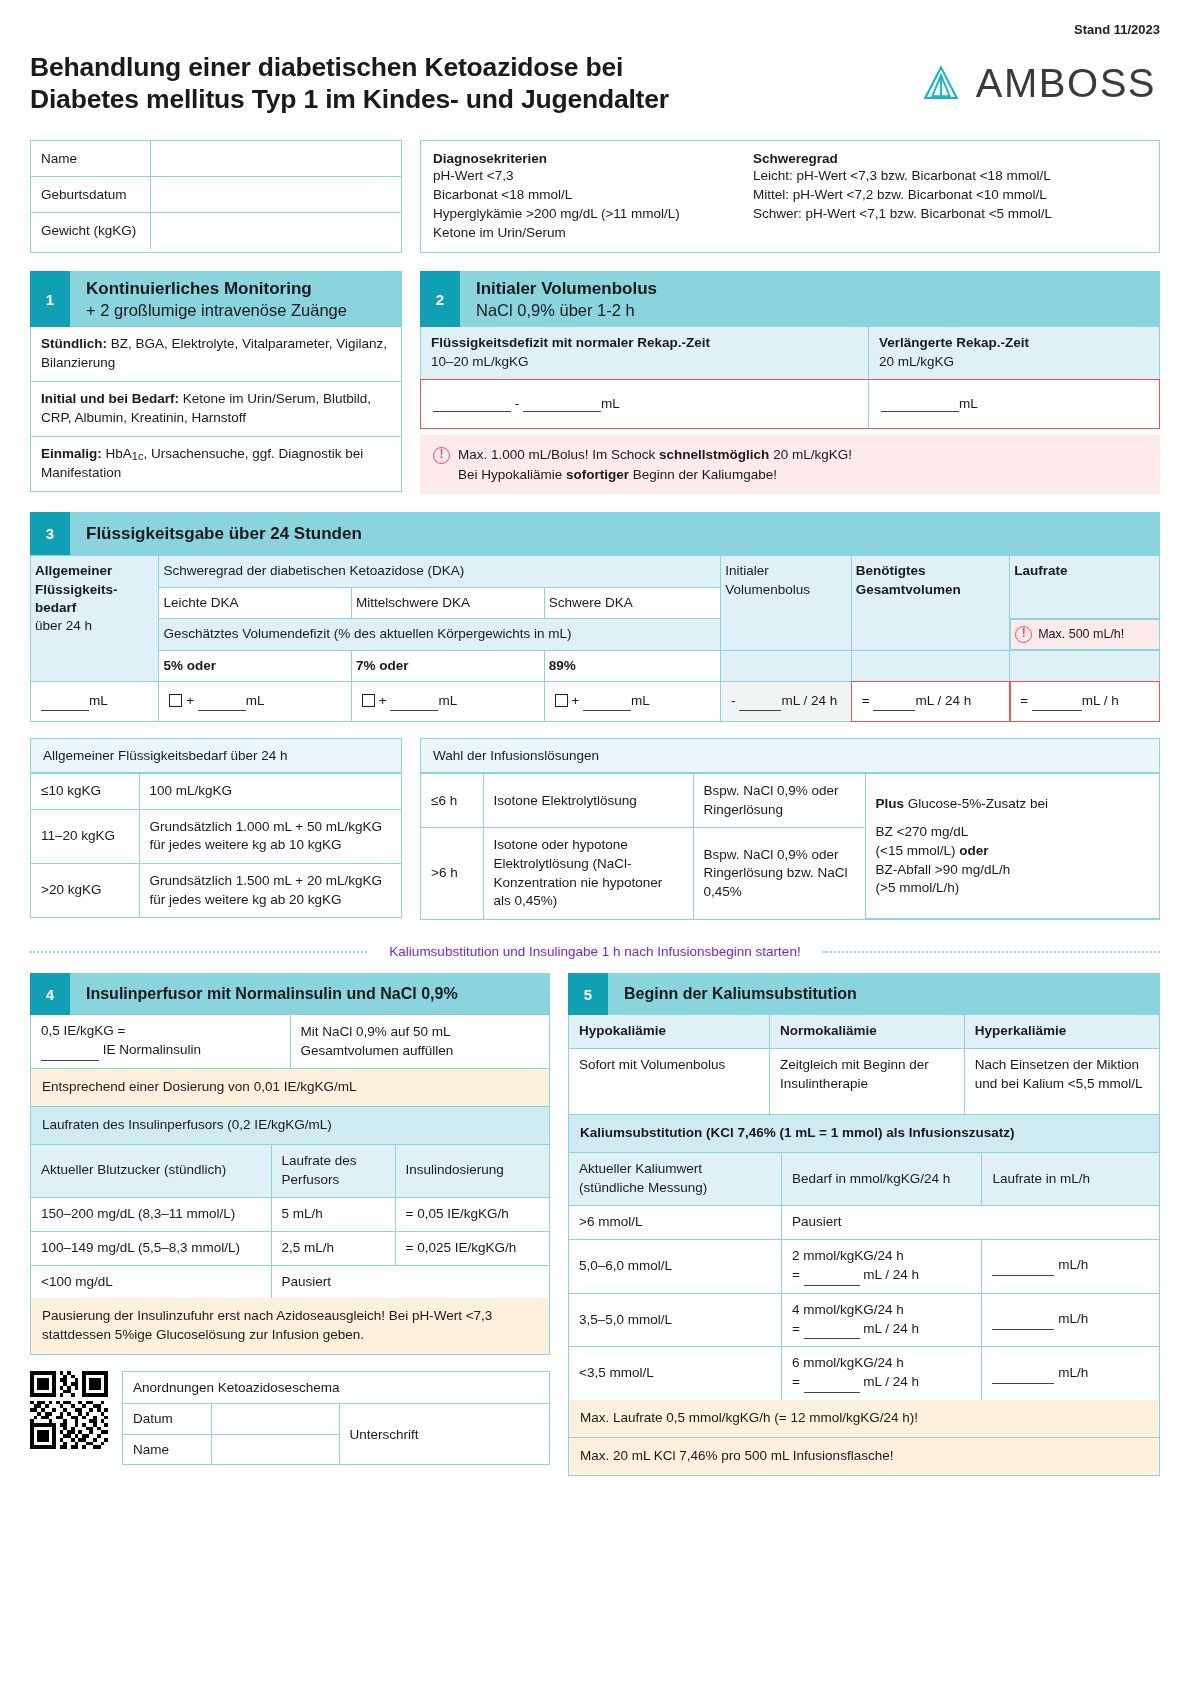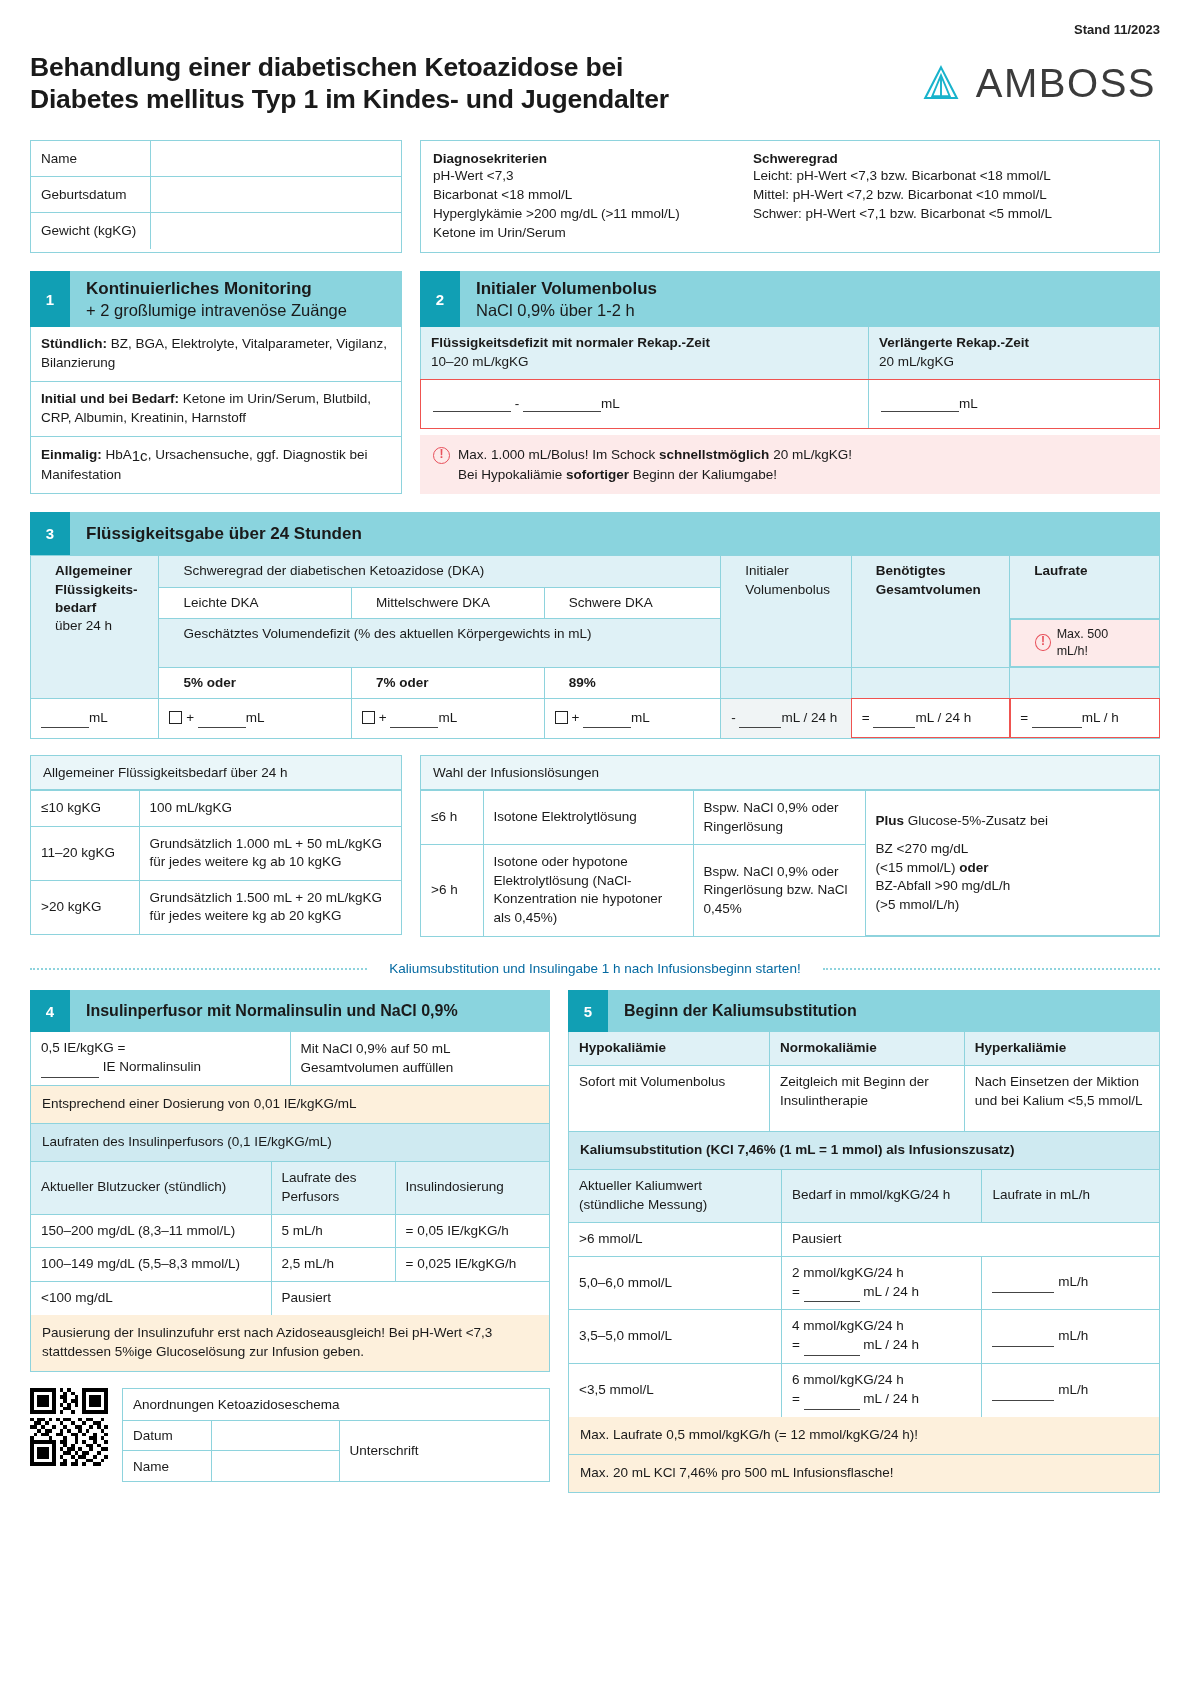--- a/index.html
+++ b/index.html
@@ -64,41 +64,41 @@
   .s2inputs > div { padding:16px 12px; }
   .s2inputs .c1 { flex:1; border-right:1px solid #8ed3dd; }
   .s2inputs .c2 { width:290px; }
   .warn { background:#fdeaea; border:1px solid #fdeaea; display:flex; gap:8px; padding:9px 12px; margin-top:6px; line-height:1.45;}
   .warn .ic { flex:none; margin-top:2px; }
   .warn b { font-weight:bold; }
 
   .ico-warn { width:17px; height:17px; border:1.5px solid #e8505b; border-radius:50%; display:inline-block; position:relative; }
   .ico-warn:after { content:"!"; position:absolute; left:0; right:0; top:-2px; text-align:center; font-size:12px; color:#e8505b; font-weight:bold; }
   .t3 { width:100%; border-collapse:collapse; table-layout:fixed;}
-  .t3 td { border:1px solid #8ed3dd; vertical-align:top; padding:6px 24px; line-height:1.35; }
+  .t3 td { border:1px solid #8ed3dd; vertical-align:top; padding:6px 4px; line-height:1.35; }
   .t3 .hdr { background:#dff1f6; }
   .t3 .white { background:#fff; }
   .t3 b { font-weight:bold; }
   .redcell { outline:1.6px solid #ef5350; outline-offset:-1.6px; }
   .grayc { background:#f0f4f5; }
   .maxnote { background:#fdeaea; display:flex; gap:6px; align-items:center; font-size:12.5px;}
 
   
   .minis { display:flex; gap:18px; margin-top:16px; align-items:flex-start;}
   .mini { border:1px solid #8ed3dd; }
   .mini.left { width:372px; }
   .mini.right { flex:1; }
   .mini .cap { background:#eaf6f9; padding:9px 12px; border-bottom:1px solid #8ed3dd; }
   .mt { width:100%; border-collapse:collapse; table-layout:fixed; }
   .mt td { border:1px solid #8ed3dd; padding:8px 10px; vertical-align:middle; line-height:1.38; }
   .mt td.noL { border-left:none; } .mt td.noR { border-right:none; }
   .mt b { font-weight:bold; }
 
   
-  .divider { display:flex; align-items:center; gap:22px; margin:24px 0 6px 0; color:#0369a1; }
+  .divider { display:flex; align-items:center; gap:22px; margin:24px 0 6px 0; color:#6d28d9; }
   .divider .dash { flex:1; border-top:2px dotted #8ed3dd; height:0; }
   .divider .dtxt { font-size:13.5px; }
 
   
   .bottom { display:flex; gap:18px; margin-top:14px; align-items:flex-start; }
   .b4 { width:520px; }
   .b5 { flex:1; }
   .boxbd { border:1px solid #8ed3dd; border-top:none; }
   .bt { width:100%; border-collapse:collapse; table-layout:fixed; }
   .bt td { border:1px solid #8ed3dd; padding:7px 10px; vertical-align:middle; line-height:1.4; }
@@ -113,21 +113,21 @@
   .qr { width:78px; height:78px; }
   .anord { flex:1; border:1px solid #8ed3dd; }
   .anord .cap { padding:8px 10px; border-bottom:1px solid #8ed3dd; }
   .at { width:100%; border-collapse:collapse; table-layout:fixed;}
   .at td { border:1px solid #8ed3dd; padding:7px 10px; height:30px; }
   .at td.nol { border-left:none; }
   .at td.nob { border-bottom:none; }
   .at td.not { border-top:none; }
   .under { border-bottom:1px solid #444; display:inline-block; }
   .cb { width:13px; height:13px; border:1.5px solid #222; display:inline-block; vertical-align:-2px; }
-  small.sub { font-size:15px; vertical-align:-2px; }
+  small.sub { font-size:11px; vertical-align:-2px; }
 </style>
 </head>
 <body>
 
 <div class="page">
 
   <div class="stand">Stand 11/2023</div>
 
   <div class="headrow">
     <h1 class="title">
@@ -418,21 +418,21 @@
               <div><span class="under" style="width:58px">&nbsp;</span> <span>IE Normalinsulin</span></div>
             </td>
             <td style="border-right:none;border-top:none">
               <div>Mit NaCl 0,9% auf 50 mL</div>
               <div>Gesamtvolumen auffüllen</div>
             </td>
           </tr>
         </tbody>
           </table>
         <div class="band cream" style="border-left:none;border-right:none">Entsprechend einer Dosierung von 0,01 IE/kgKG/mL</div>
-        <div class="band blue" style="border-left:none;border-right:none">Laufraten des Insulinperfusors (0,1 IE/kgKG/mL)</div>
+        <div class="band blue" style="border-left:none;border-right:none">Laufraten des Insulinperfusors (0,2 IE/kgKG/mL)</div>
         <table class="bt">
           <colgroup>
               <col style="width:240px">
               <col style="width:124px">
               <col>
             </colgroup>
           <tbody>
               <tr class="lblue">
             <td style="border-left:none;border-top:none">Aktueller Blutzucker (stündlich)</td>
             <td style="border-top:none">Laufrate des Perfusors</td>

